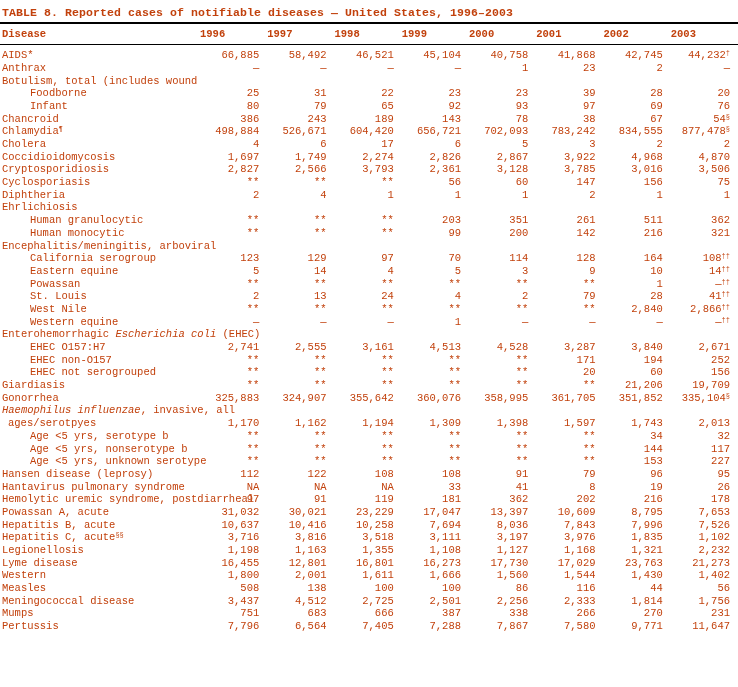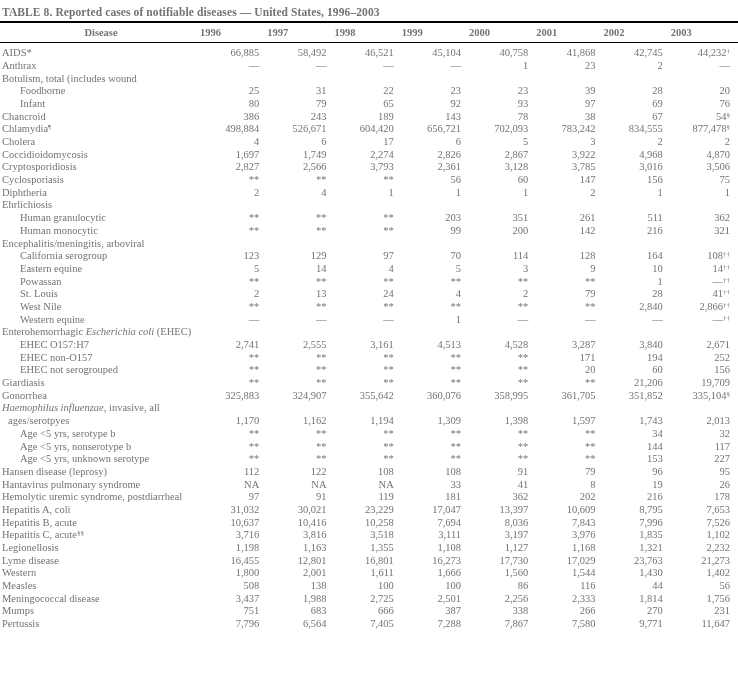--- a/index.html
+++ b/index.html
@@ -1,22 +1,22 @@
 <!DOCTYPE html>
 <html><head>
 <meta charset="utf-8">
 <style>
   html, body { margin: 0; padding: 0; background: #ffffff; }
   .page {
     position: relative;
     width: 738px;
     height: 687px;
     background: #ffffff;
-    color: #737373;
-    font-family: Liberation Serif, serif;
+    color: #c2410c;
+    font-family: Liberation Mono, monospace;
     overflow: hidden;
     box-sizing: border-box;
   }
   .title {
     font-weight: bold;
     font-size: 11.5px;
     letter-spacing: 0.1px;
     padding: 6px 0 3px 2px;
     border-bottom: 2px solid #000;
     white-space: nowrap;
@@ -29,40 +29,40 @@
   col.c-disease { width: 200px; }
   thead th {
     font-weight: bold;
     font-size: 10.5px;
     text-align: left;
     padding: 4px 0 4px 0;
     border-bottom: 1.5px solid #000;
     white-space: nowrap;
   }
   thead th.disease-h {
-    text-align: center;
+    text-align: left;
     padding-left: 2px;
   }
   tbody td {
     font-size: 10.5px;
     text-align: right;
     padding: 0 8px 0 0;
     height: 12.7px;
     line-height: 12.2px;
     white-space: nowrap;
     overflow: visible;
   }
   tbody tr:first-child td { padding-top: 4px; }
   tbody td.label {
     text-align: left;
     padding-right: 0;
   }
   .ind0 { padding-left: 2px; margin-top: 12px; }
   .ind1 { padding-left: 8px; }
-  .ind2 { padding-left: 20px; }
+  .ind2 { padding-left: 30px; }
   .it { font-style: italic; }
   sup {
     font-size: 7px;
     line-height: 0;
     vertical-align: 3px;
   }
 </style>
 </head>
 <body>
 
@@ -449,21 +449,21 @@
           <td><span>97</span></td>
           <td><span>91</span></td>
           <td><span>119</span></td>
           <td><span>181</span></td>
           <td><span>362</span></td>
           <td><span>202</span></td>
           <td><span>216</span></td>
           <td><span>178</span></td>
         </tr>
         <tr>
-          <td class="label ind0"><span>Hepatitis A, coli</span></td>
+          <td class="label ind0"><span>Powassan A, acute</span></td>
           <td><span>31,032</span></td>
           <td><span>30,021</span></td>
           <td><span>23,229</span></td>
           <td><span>17,047</span></td>
           <td><span>13,397</span></td>
           <td><span>10,609</span></td>
           <td><span>8,795</span></td>
           <td><span>7,653</span></td>
         </tr>
         <tr>
@@ -528,21 +528,21 @@
           <td><span>100</span></td>
           <td><span>100</span></td>
           <td><span>86</span></td>
           <td><span>116</span></td>
           <td><span>44</span></td>
           <td><span>56</span></td>
         </tr>
         <tr>
           <td class="label ind0"><span>Meningococcal disease</span></td>
           <td><span>3,437</span></td>
-          <td><span>1,988</span></td>
+          <td><span>4,512</span></td>
           <td><span>2,725</span></td>
           <td><span>2,501</span></td>
           <td><span>2,256</span></td>
           <td><span>2,333</span></td>
           <td><span>1,814</span></td>
           <td><span>1,756</span></td>
         </tr>
         <tr>
           <td class="label ind0"><span>Mumps</span></td>
           <td><span>751</span></td>

